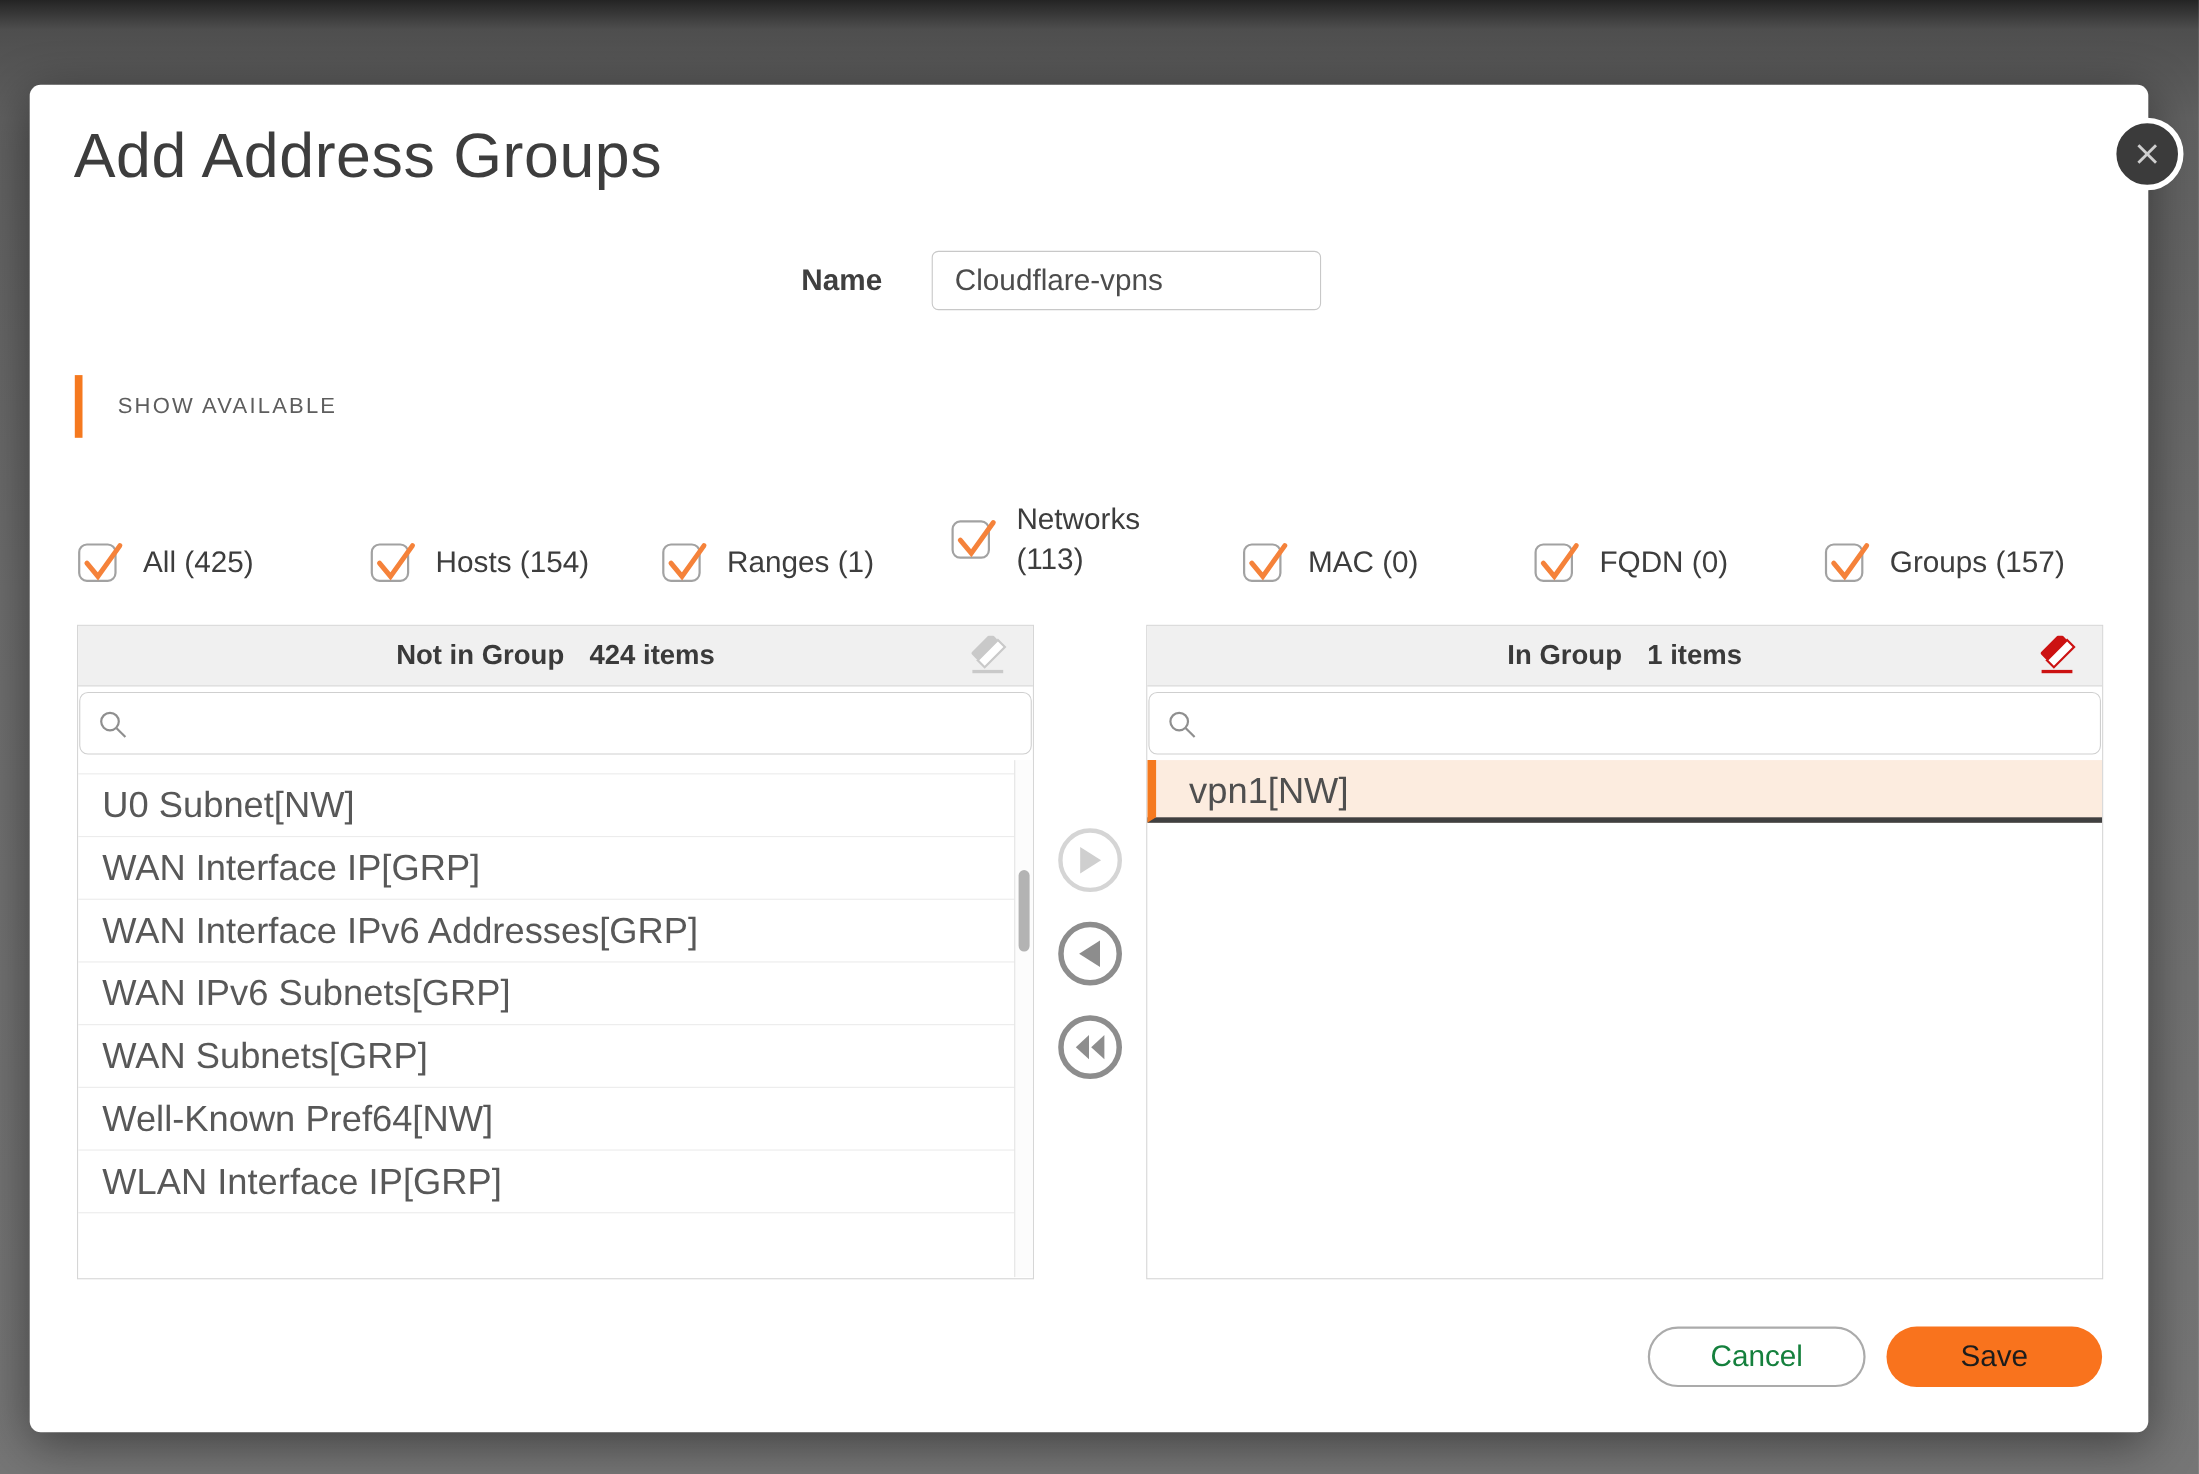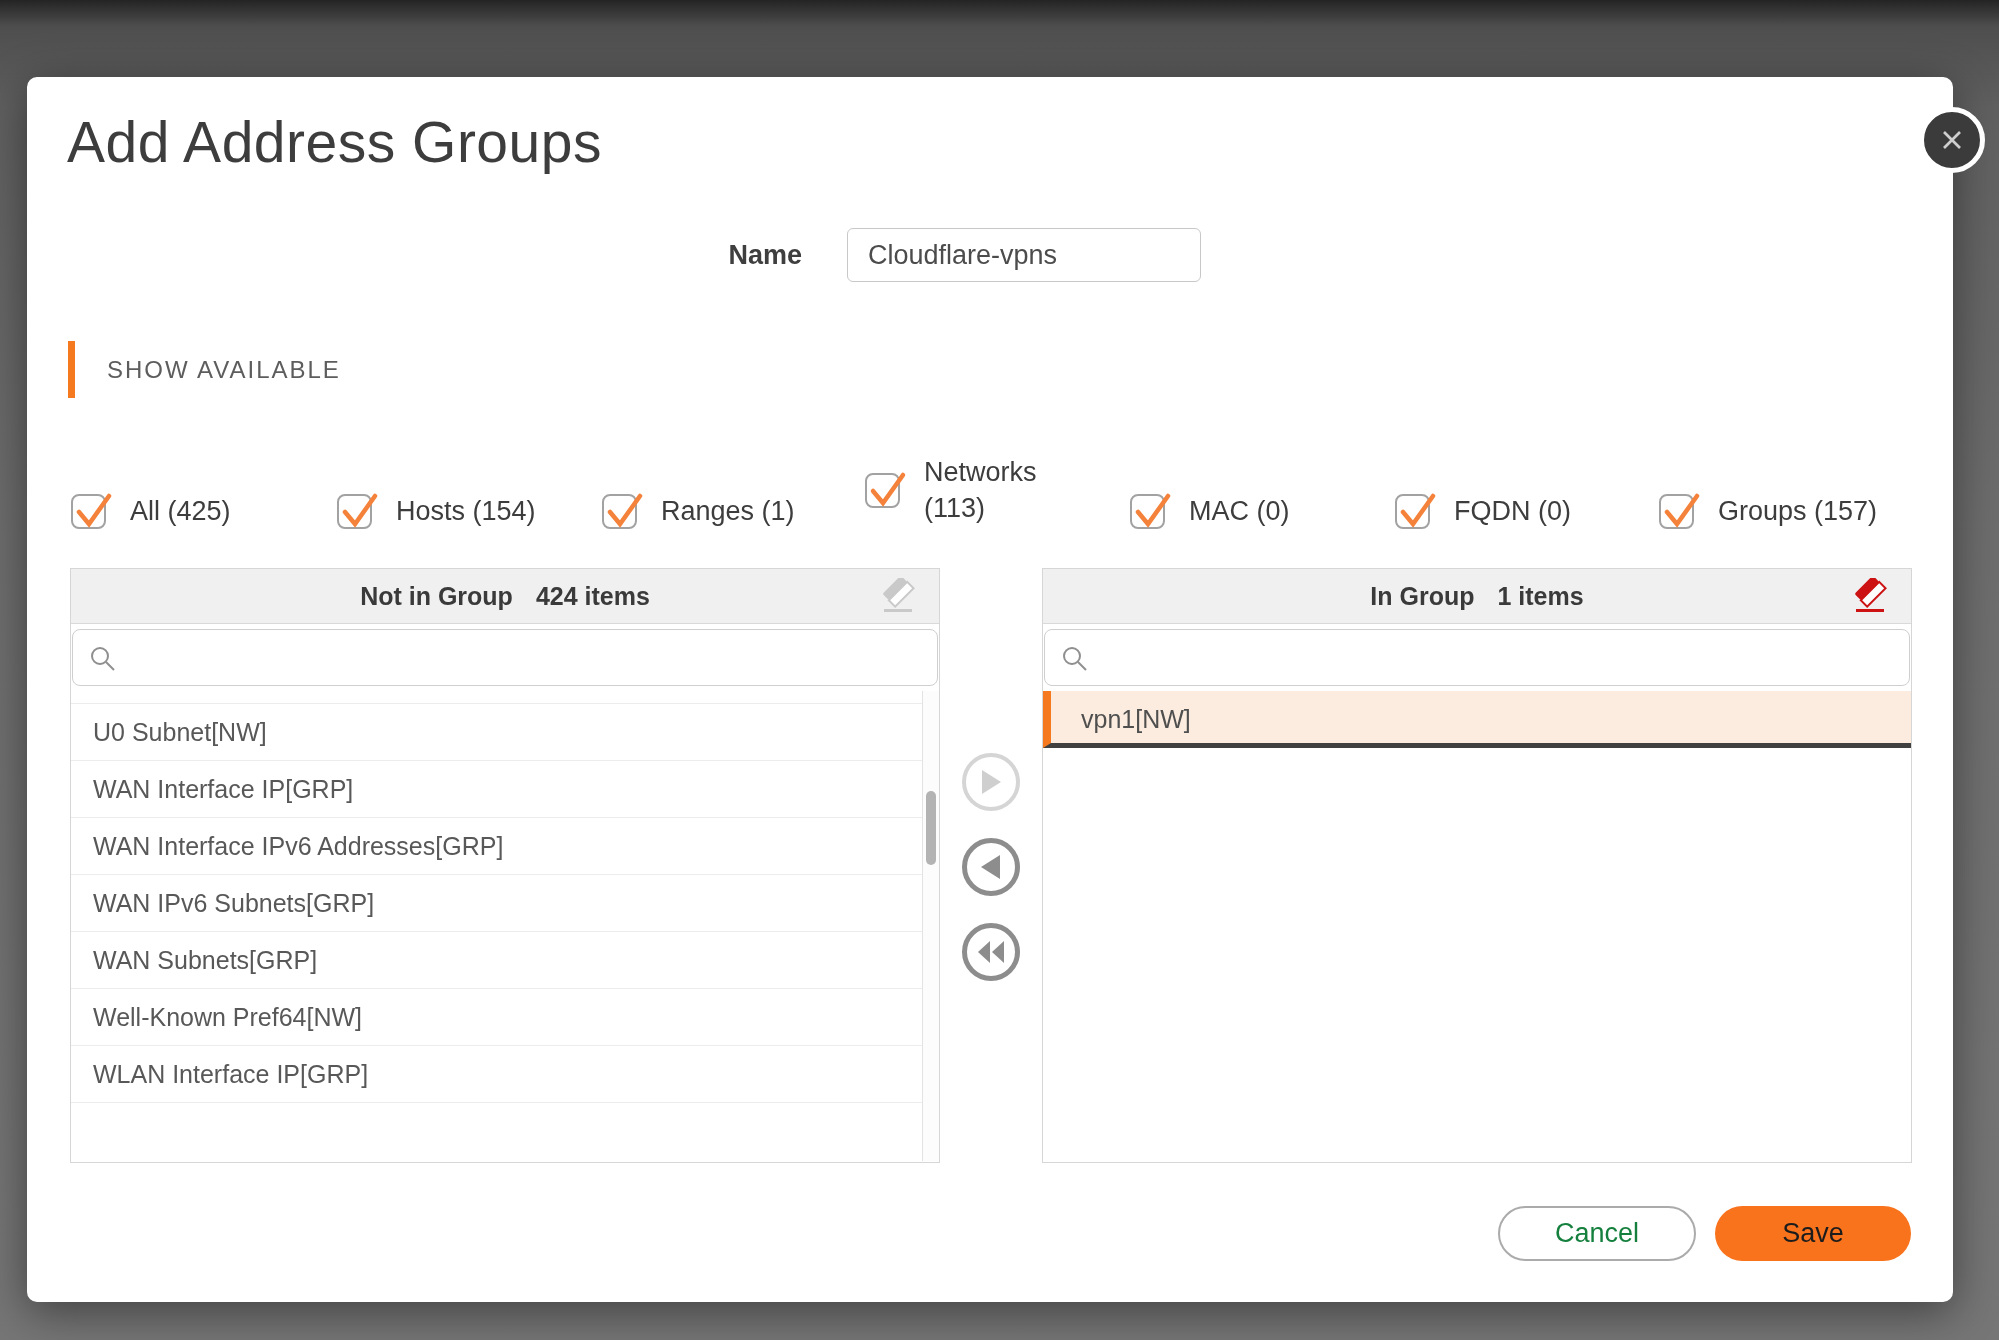--- a/index.html
+++ b/index.html
@@ -27,21 +27,21 @@
     position:absolute; left:560px; top:160px; width:215px; text-align:right;
     font-size:27px; font-weight:700; color:#3f3f3f; line-height:36px;
   }
   .name-input {
     position:absolute; left:820px; top:151px; width:354px; height:54px;
     border:1px solid #c8c8c8; border-radius:6px; padding:0 20px;
     font-family:"Liberation Sans",sans-serif; font-size:27px; color:#4c4c4c; outline:none;
   }
   .section-header { position:absolute; left:41px; top:264px; display:flex; }
   .accent-bar { width:7px; height:57px; background:#f5791f; margin-right:32px; }
-  .section-text { font-size:24px; color:#5d5d5d; letter-spacing:2px; line-height:57px; }
+  .section-text { font-size:20px; color:#5d5d5d; letter-spacing:2px; line-height:57px; }
 
   .filter { position:absolute; top:416px; display:flex; align-items:center; gap:24px; cursor:pointer; }
   .filter.two-line { top:377px; }
   .checkbox {
     width:35px; height:35px; border:2px solid #a2a2a2; border-radius:8px;
     background:#fff; position:relative; flex:0 0 auto;
   }
   .checkbox svg { position:absolute; left:3px; top:-4px; overflow:visible; }
   .flabel { font-size:27px; color:#3d3d3d; line-height:36px; }
   .filter.two-line .flabel { width:132px; }
@@ -63,21 +63,21 @@
     border:1px solid #cfcfcf; border-radius:8px; background:#fff;
   }
   .search-wrap svg { position:absolute; left:16px; top:15px; }
   .search-input {
     width:100%; height:100%; border:none; background:transparent; outline:none;
     padding-left:58px; font-family:"Liberation Sans",sans-serif; font-size:25px; color:#4c4c4c;
   }
   .list { position:absolute; left:0; right:0; top:122px; bottom:0; overflow:hidden; }
   .lrow {
     height:57px; line-height:56px; padding-left:22px;
-    font-size:25px; color:#585858; border-bottom:1px solid #ececec;
+    font-size:33px; color:#585858; border-bottom:1px solid #ececec;
     white-space:nowrap; overflow:hidden; cursor:pointer;
   }
   .lrow.partial { height:13px; }
   .lrow.selected {
     background:#fcecdf; border-left:8px solid #f5791f; padding-left:30px;
     color:#4f4f4f; border-bottom:5px solid #404040;
   }
   .vscroll {
     position:absolute; right:0; top:122px; bottom:1px; width:17px;
     background:#fcfcfc; border-left:1px solid #e3e3e3;

